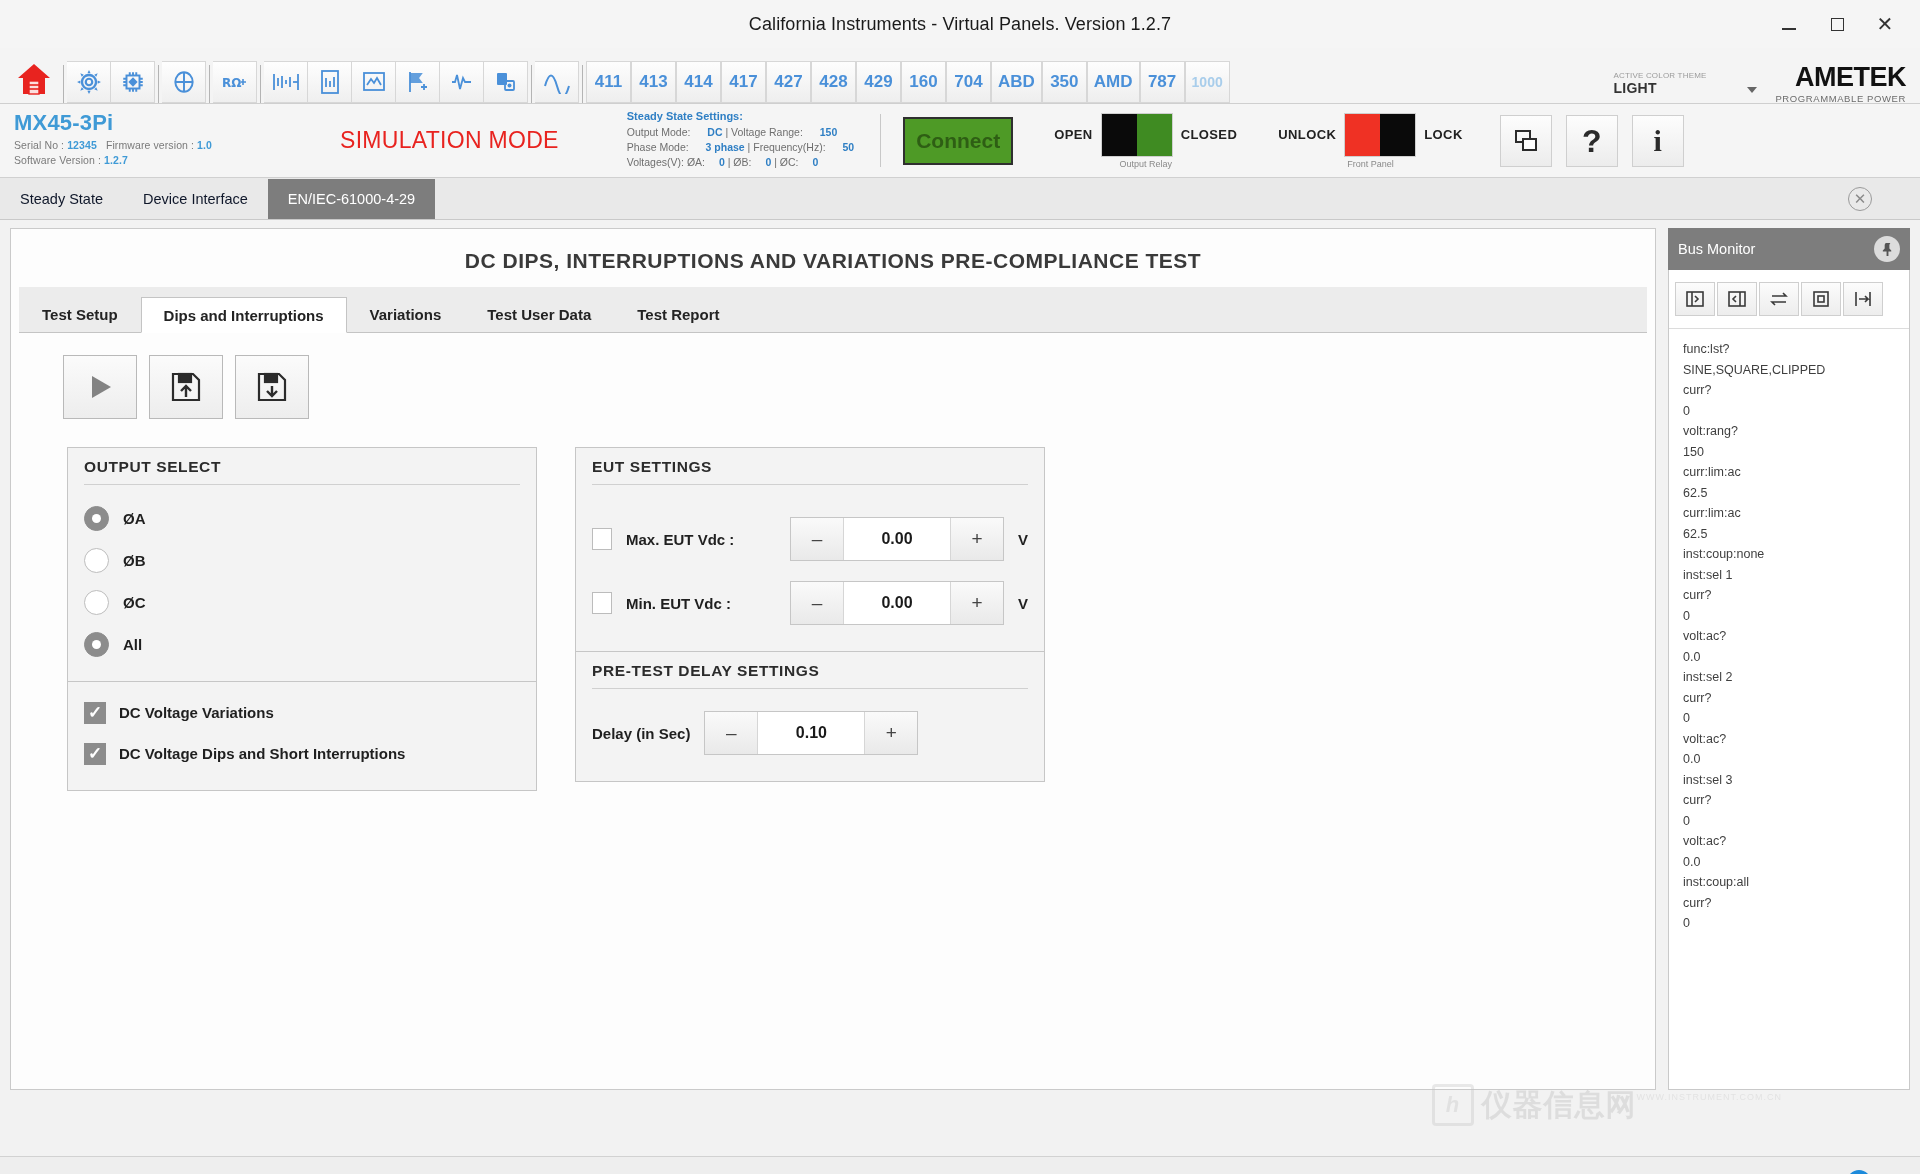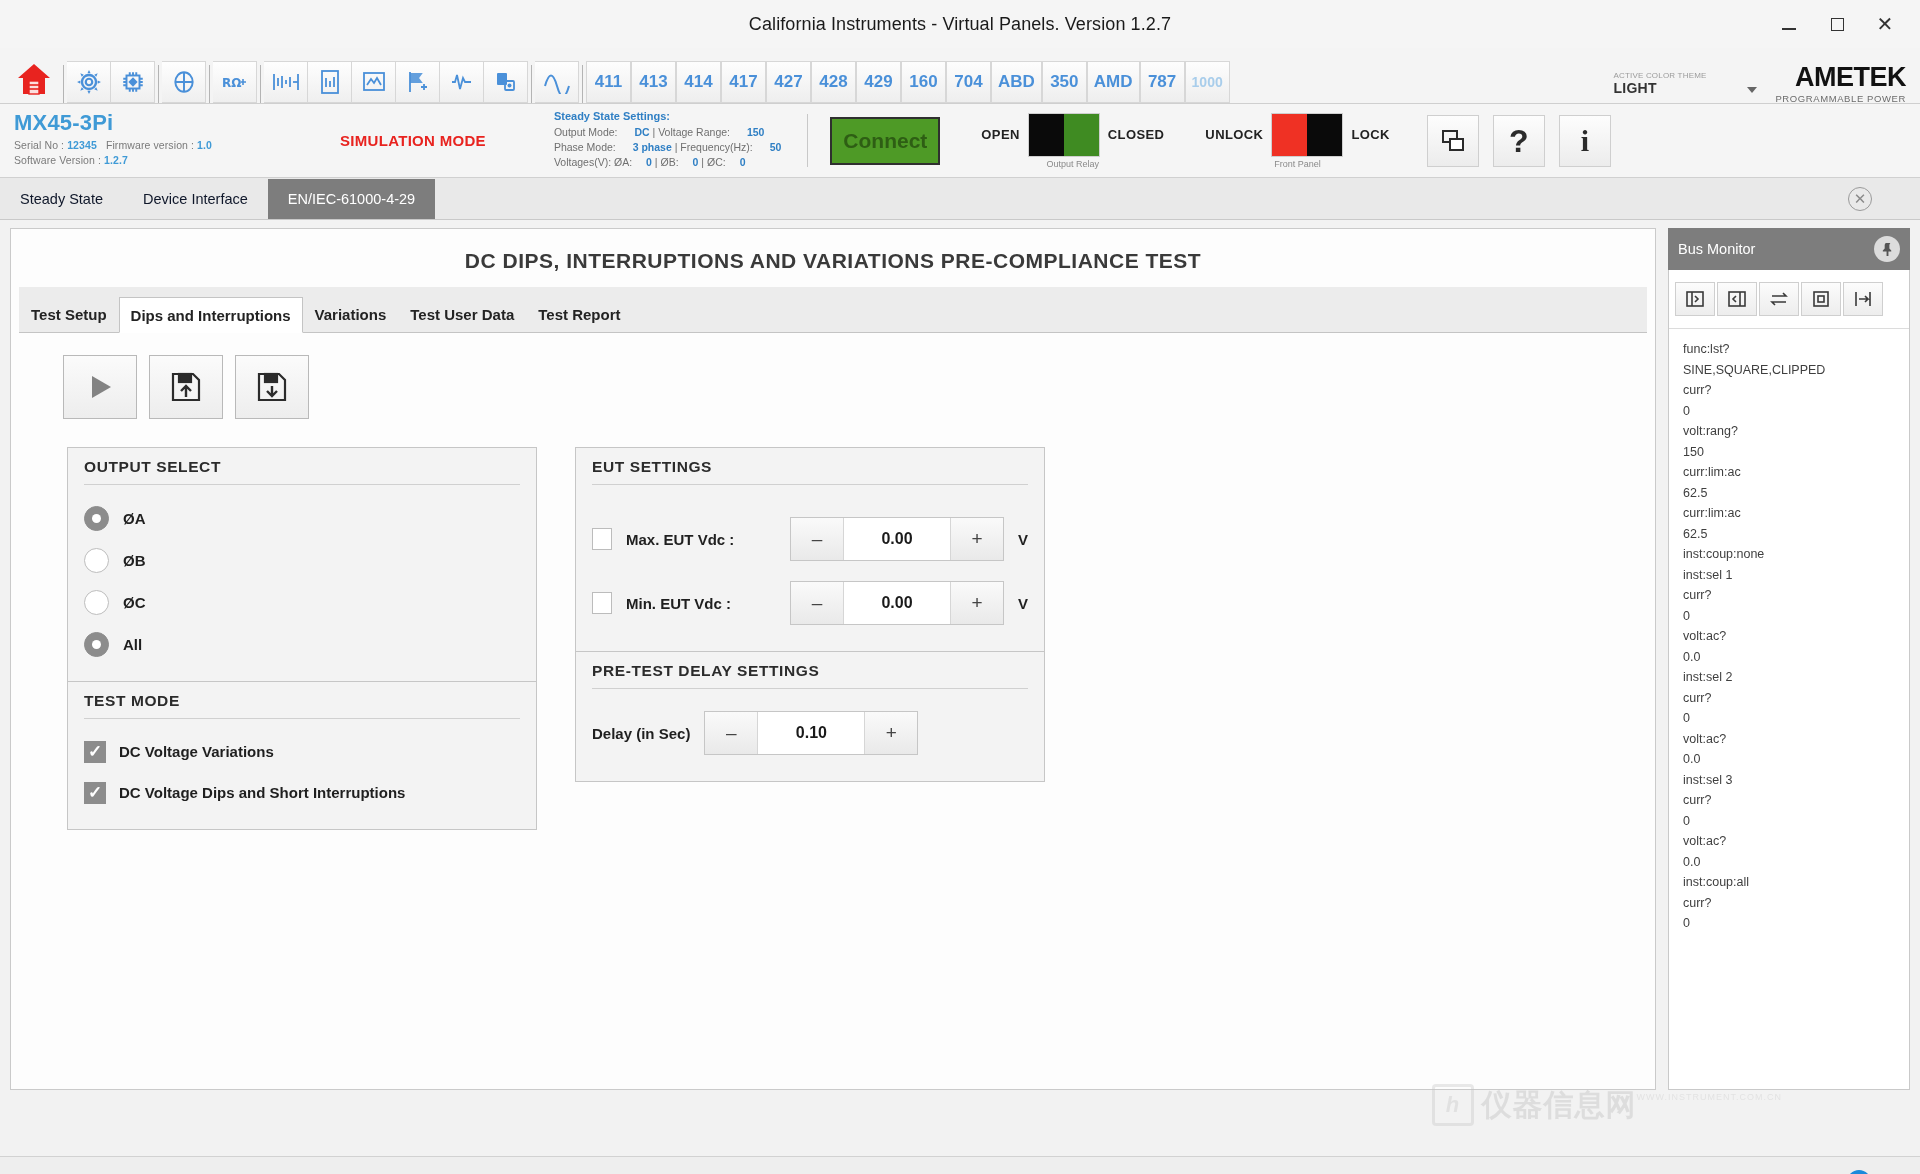--- a/index.html
+++ b/index.html
@@ -52,21 +52,21 @@
   .brand-main { font-size:27px; font-weight:bold; color:#111; letter-spacing:-.5px; }
   .brand-sub { font-size:9.5px; color:#6b6b6b; letter-spacing:.6px; margin-top:3px;}
 
   
   .infobar { height:74px; background:#f5f5f5; border-bottom:1px solid #d0d0d0;
              display:flex; align-items:stretch; position:relative; }
   .info-model { padding:6px 0 0 14px; width:320px; }
   .model-name { color:#3f9ad6; font-size:22px; font-weight:bold; letter-spacing:.2px;}
   .model-line { font-size:10.5px; color:#7a7a7a; margin-top:3px; letter-spacing:.1px;}
   .model-line b { color:#3f9ad6; font-weight:bold; }
-  .sim-mode { color:#e8231f; font-weight:bold; font-size:15px; letter-spacing:.3px;
+  .sim-mode { color:#e8231f; font-weight:normal; font-size:23px; letter-spacing:.3px;
               display:flex; align-items:center; margin-left:20px; }
   .ss-block { margin-left:68px; padding-top:5px; font-size:10.5px; color:#6f6f6f; line-height:1.45;}
   .ss-title { color:#2f7fc4; font-weight:bold; font-size:11px; }
   .ss-block b { color:#2f7fc4;margin-left:14px; }
   .vbar { width:1px; background:#c8c8c8; margin:10px 0; }
   .ctrl-area { display:flex; align-items:center; gap:0; margin-left:22px; }
   .connect-btn { width:110px; height:48px; background:#4e9a26; border:2px solid #2f2f2f;
                  color:#2e5e14; font-weight:bold; font-size:21px; display:flex;
                  align-items:center; justify-content:center; cursor:pointer; }
   .toggle-wrap { display:flex; flex-direction:column; align-items:center; }
@@ -92,21 +92,21 @@
 
   
   .body-wrap { display:flex; height:936px; }
   .content { flex:1; position:relative; background:#f2f2f2; padding:8px 10px 0 10px;}
   .content-card { background:#fdfdfd; border:1px solid #cacaca; height:862px; position:relative;}
   .page-title { text-align:center; font-size:21px; font-weight:bold; color:#3a3a3a;
                 letter-spacing:.5px; padding:20px 0 14px 0; }
 
   .inner-tabs { display:flex; align-items:flex-end; height:46px; margin:0 8px;
                 border-bottom:1px solid #c4c4c4; background:#ececec;}
-  .itab { height:36px; padding:0 11px; display:flex; align-items:center; font-size:15px;
+  .itab { height:36px; padding:0 22px; display:flex; align-items:center; font-size:15px;
           color:#232323; font-weight:bold; cursor:pointer; border:1px solid transparent;
           border-bottom:none; }
   .itab.active { background:#ffffff; border:1px solid #c4c4c4; border-bottom:1px solid #ffffff;
                  margin-bottom:-1px; }
 
   .actionbar { display:flex; gap:12px; padding:22px 0 0 52px; }
   .act-btn { width:74px; height:64px; background:linear-gradient(#fbfbfb,#ededed);
              border:1px solid #b9b9b9; display:flex; align-items:center; justify-content:center;
              cursor:pointer; }
 
@@ -466,21 +466,20 @@
                     <div class="radio"></div>
                     <div class="radio-lbl">ØC</div>
                   </div>
                   <div class="radio-row">
                     <div class="radio on"></div>
                     <div class="radio-lbl">All</div>
                   </div>
                 </div>
             </div>
             <div class="group" style="width:470px; border-top:none; padding-top:10px;">
-              <div class="group-title">TEST MODE</div>
               <div id="check-list">
                   <div class="check-row">
                     <div class="cbox on"></div>
                     <div class="check-lbl">DC Voltage Variations</div>
                   </div>
                   <div class="check-row">
                     <div class="cbox on"></div>
                     <div class="check-lbl">DC Voltage Dips and Short Interruptions</div>
                   </div>
                 </div>

